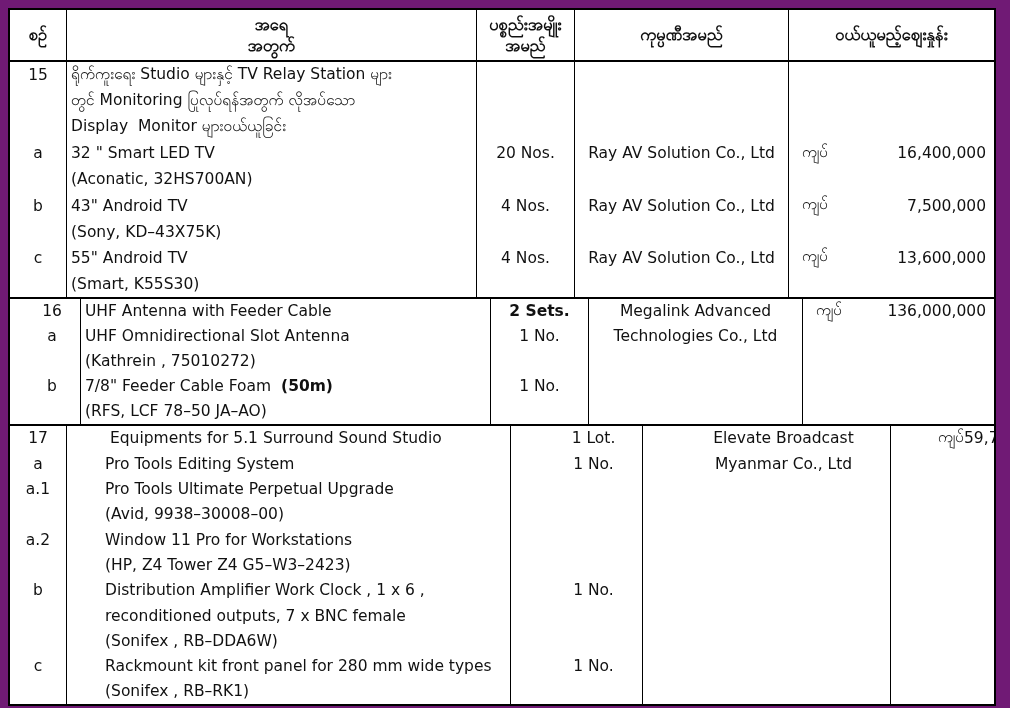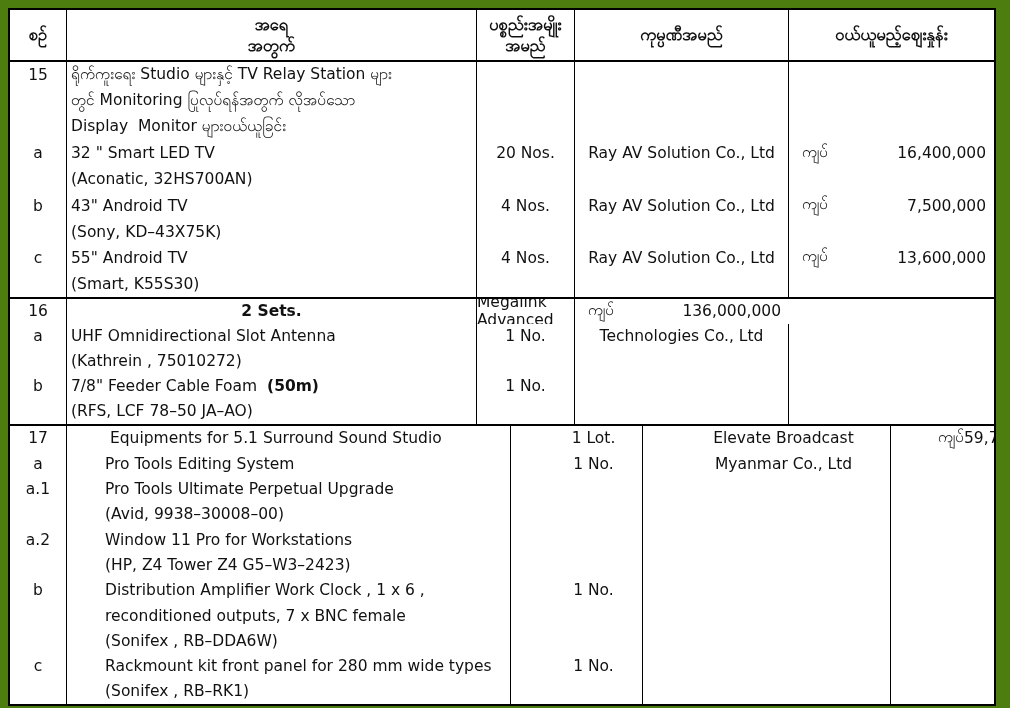--- a/index.html
+++ b/index.html
@@ -4,21 +4,21 @@
 <style>
   html, body {
     margin: 0;
     padding: 0;
     background: #ffffff;
   }
   .doc {
     position: relative;
     width: 1010px;
     height: 708px;
-    background: #4d7c0f;
+    background: #701a75;
     color: #111111;
     font-family: "DejaVu Sans", sans-serif;
     overflow: hidden;
   }
   .table {
     position: absolute;
     left: 8px;
     top: 8px;
     width: 988px;
     border: 2px solid #000000;
@@ -56,29 +56,29 @@
   
   .section-1, .section-2 {
     border-top: 2px solid #000000;
   }
   .line .cell {
     display: flex;
     align-items: center;
     font-size: 15.5px;
   }
   .section-0 .line { height: 26.1px; }
-  .section-1 .line { height: 25px; }
+  .section-1 .line { height: 25px; margin-left: 14px; }
   .section-2 .line { height: 25.3px; gap: 34px; }
   .line .c-no { justify-content: center; }
   .line .c-item {
     padding-left: 4px;
     white-space: pre;
   }
   .line .c-qty { justify-content: center; }
-  .line .c-company { justify-content: center; }
+  .line .c-company { justify-content: center; text-align: center; }
   .line .c-price {
     justify-content: space-between;
     padding: 0 8px 0 13px;
     text-align: center;
   }
   .item-bold { font-weight: bold; }
   .bold { font-weight: bold; }
 </style>
 </head>
 <body>
@@ -184,20 +184,21 @@
     <div class="cell c-company"></div>
     <div class="cell c-price">
       <span class="kyat"></span>
       <span class="amount"></span>
     </div>
   </div>
         </div>
         <div class="section section-1">
           <div class="row line">
     <div class="cell c-no">16</div>
+    <div class="cell c-item"><span class="item-text">UHF Antenna with Feeder Cable</span><span class="item-bold"></span></div>
     <div class="cell c-qty bold">2 Sets.</div>
     <div class="cell c-company">Megalink Advanced</div>
     <div class="cell c-price">
       <span class="kyat">ကျပ်</span>
       <span class="amount">136,000,000</span>
     </div>
   </div>
           <div class="row line">
     <div class="cell c-no">a</div>
     <div class="cell c-item"><span class="item-text">UHF Omnidirectional Slot Antenna</span><span class="item-bold"></span></div>

